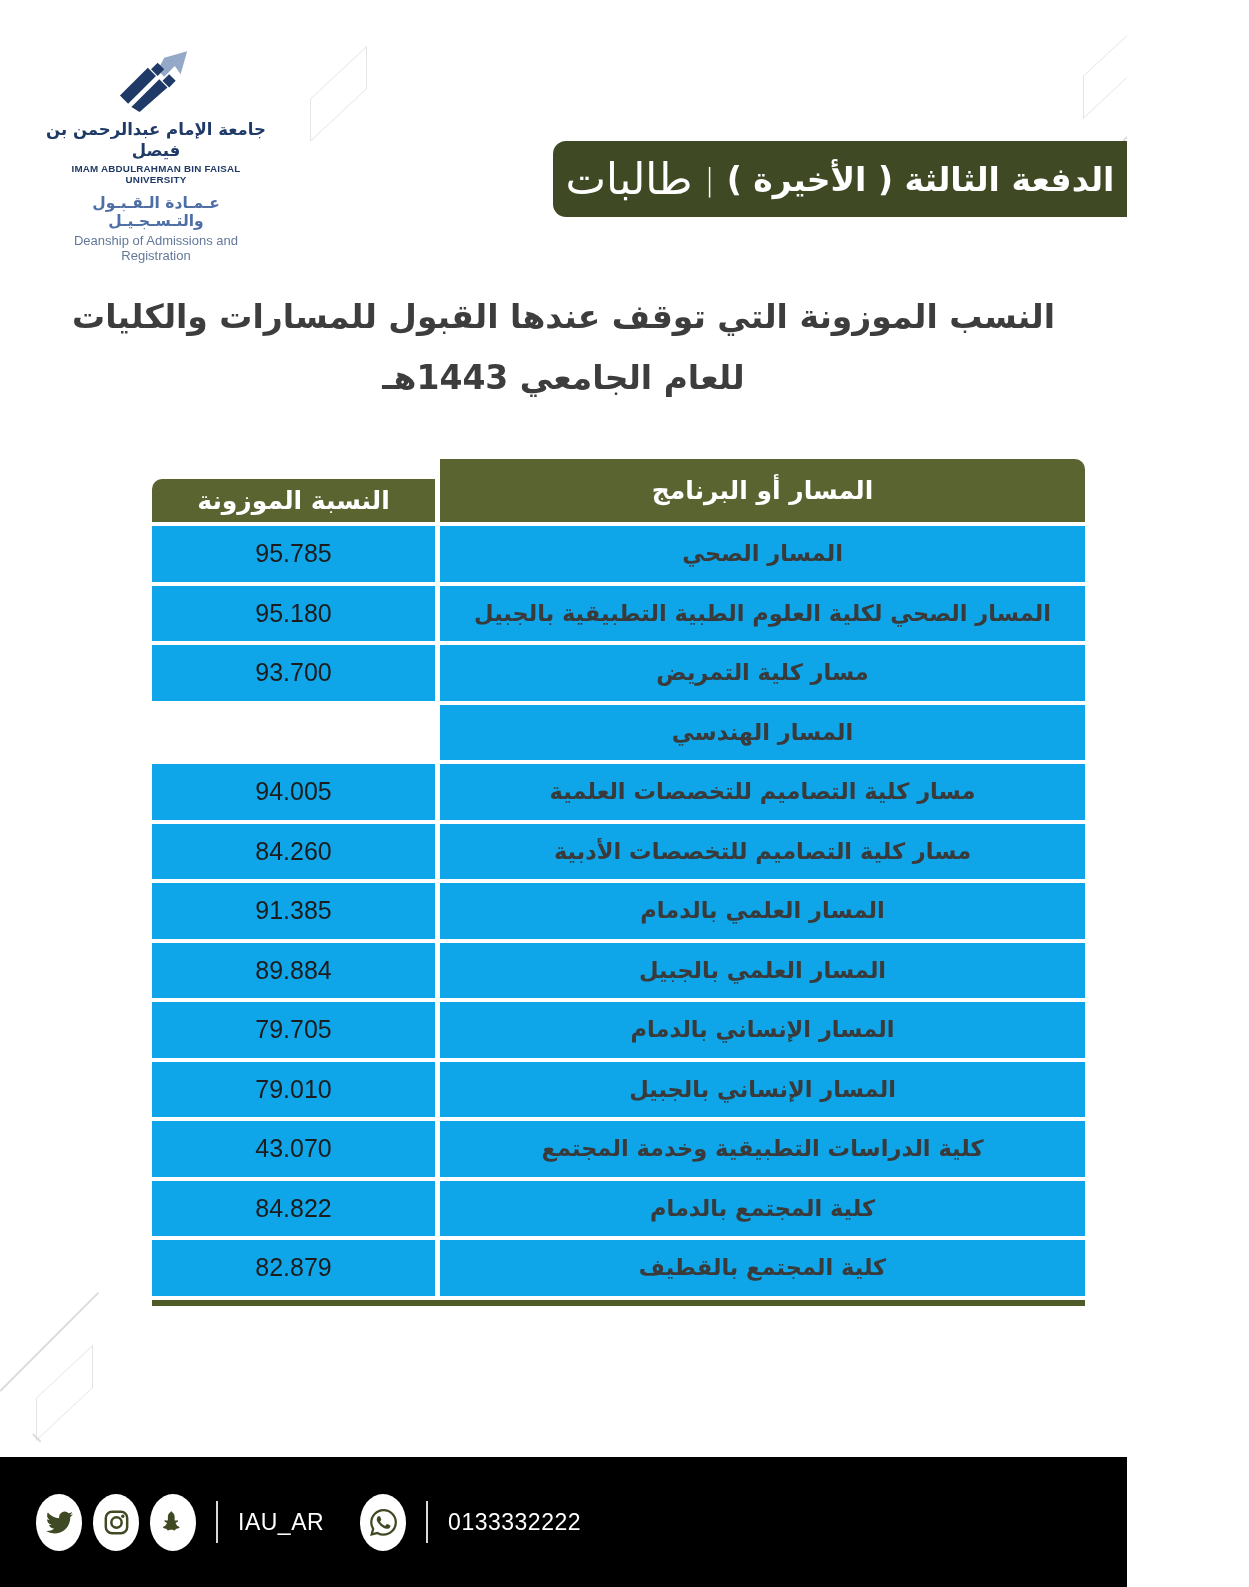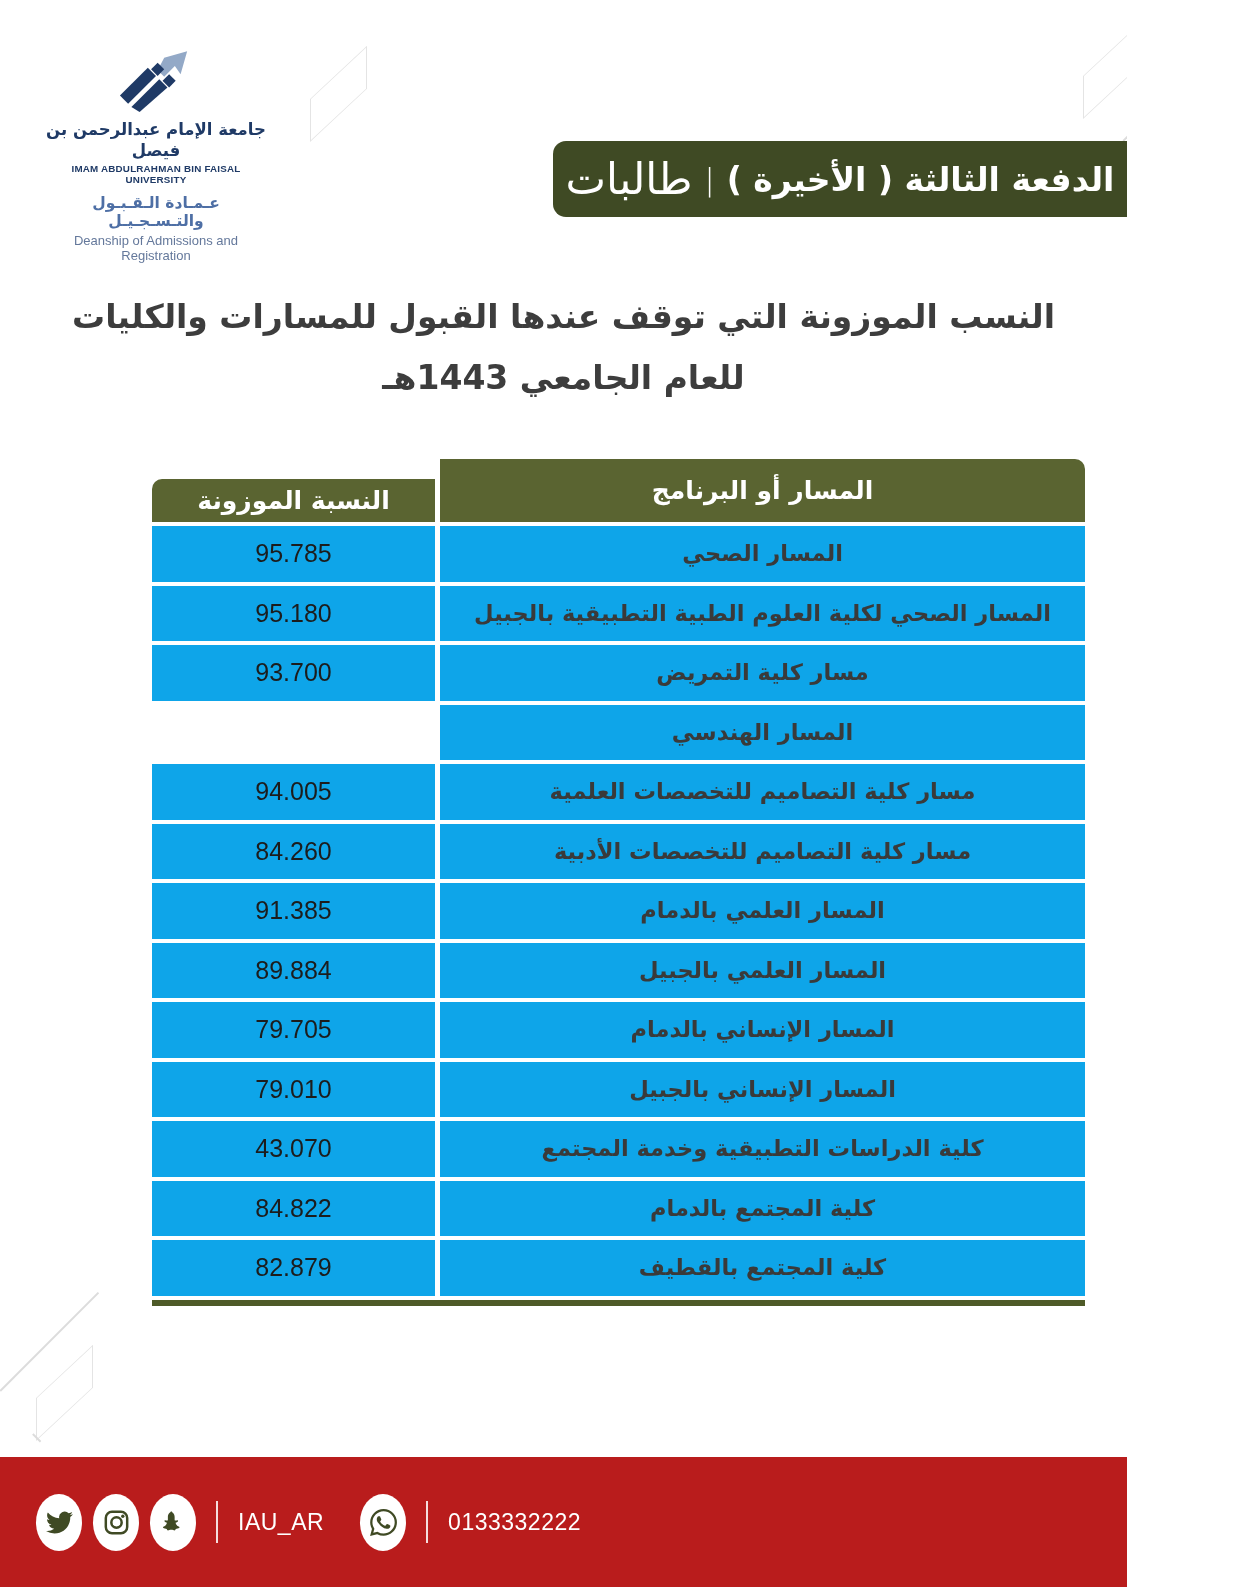--- a/index.html
+++ b/index.html
@@ -37,21 +37,21 @@
   .th.program{width:645px;border-radius:0 10px 0 0;}
   .th.percent{width:283px;border-radius:10px 0 0 0;flex:1;margin-top:20px;}
   .tbl-body{display:flex;flex-direction:column;gap:4px;margin-top:4px;}
   .tr{display:flex;flex-direction:row;direction:rtl;gap:5px;height:55.5px;}
   .td{background:#0ea5e9;display:flex;align-items:center;justify-content:center;}
   .td.program{width:645px;font-weight:700;font-size:22.5px;color:#3A3A3A;direction:rtl;
               text-align:center;line-height:1.2;}
   .td.percent{flex:1;font-size:25px;color:#1C1C1C;font-family:"Liberation Sans",sans-serif;}
   .tbl-bottom{height:6px;background:#4E5A28;margin-top:4px;}
   
-  .footer{position:absolute;left:0;top:1457px;width:1249px;height:130px;background:#b91c1c;}
+  .footer{position:absolute;left:0;top:1457px;width:1249px;height:130px;background:#000000;}
   .footer-left{position:absolute;left:36px;top:0;height:130px;display:flex;align-items:center;gap:11px;}
   .soc{width:46px;height:57px;border-radius:50%;background:#fff;display:flex;align-items:center;
        justify-content:center;}
   .soc svg{width:27px;height:27px;fill:#3F4A24;}
   .vdiv{width:2px;height:42px;background:rgba(255,255,255,.85);margin:0 9px;}
   .handle,.phone{color:#fff;font-size:23px;font-family:"Liberation Sans",sans-serif;letter-spacing:.5px;}
   .ws-gap{width:14px;}
 </style>
 </head>
 <body>

